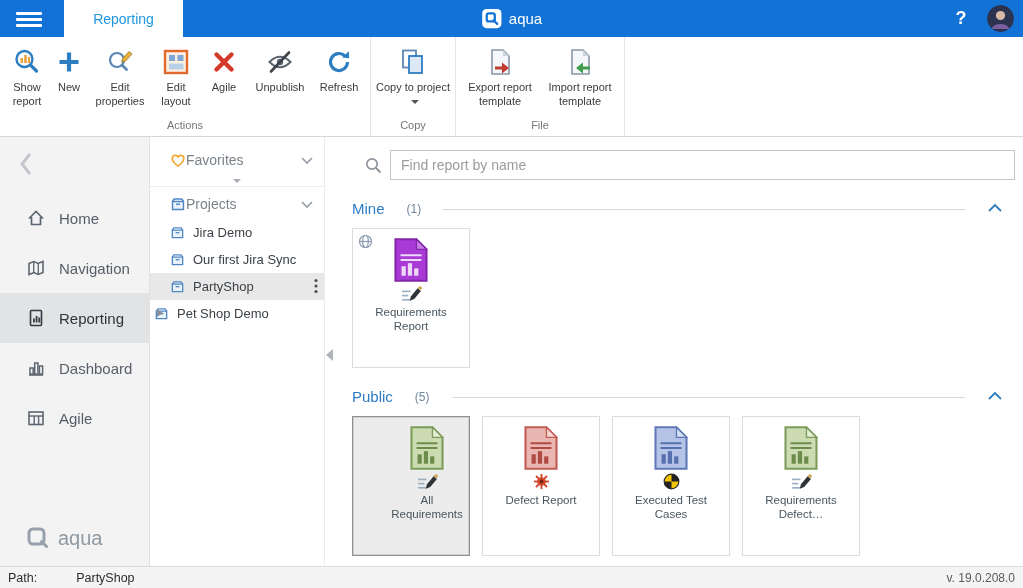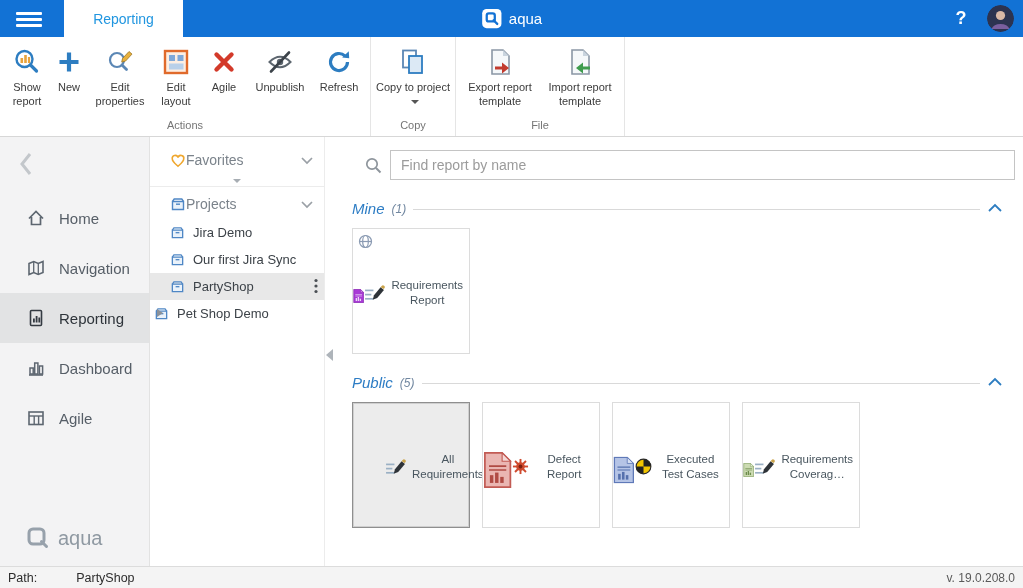--- a/index.html
+++ b/index.html
@@ -63,28 +63,28 @@
 
   
   .main { position:absolute; left:325px; top:137px; width:698px; height:429px; background:#fff; }
   .tree-collapse { position:absolute; left:1px; top:212px; width:0; height:0;
     border-top:6px solid transparent; border-bottom:6px solid transparent;
     border-right:7px solid #aeb4ba; cursor:pointer; }
   .searchrow { display:flex; align-items:center; margin:13px 8px 0 40px; gap:8px; }
   .search-input { flex:1; height:30px; border:1px solid #c4c4c4; padding:0 10px; font-size:14px;
     color:#333; outline:none; font-family:inherit; }
   .search-input::placeholder { color:#9b9b9b; }
-  .section { display:flex; align-items:center; gap:7px; margin:18px 20px 0 27px; height:20px;font-style:italic; }
+  .section { display:flex; align-items:center; gap:22px; margin:18px 20px 0 27px; height:20px; }
   .sec-title { color:#2c7cc4; font-size:15px; }
   .sec-count { color:#7187a0; font-size:12px; padding-top:2px; }
   .sec-rule { flex:1; border-top:1px solid #d9d9d9; margin-top:3px; }
   .sec-chev { cursor:pointer; display:flex; }
   .cards { display:flex; gap:12px; margin:10px 20px 0 27px; }
-  .card { position:relative; width:118px; height:126px; background:#fff; border:1px solid #dcdcdc;
-    display:flex; flex-direction:row; align-items:center; cursor:pointer; }
+  .card { position:relative; width:118px; height:140px; background:#fff; border:1px solid #dcdcdc;
+    display:flex; flex-direction:column; align-items:center; cursor:pointer; }
   .card.selected { background:#ececec; border:1px solid #8f8f8f; box-shadow:inset 0 0 0 1px #cfcfcf;padding-left:32px; }
   .card .doc { margin-top:9px; }
   .card .marker { margin-top:2px; height:18px; display:flex; align-items:center; }
   .card-label { margin-top:3px; font-size:11.5px; color:#49565f; text-align:center;
     line-height:1.25; padding:0 6px; }
   .globe { position:absolute; left:5px; top:5px; }
 
   
   .doc-purple { --doc-fill:#a93ad6; --doc-stroke:#8326ab; --doc-line:#ecd8f7; --doc-fold:#c67fe4; }
   .doc-green  { --doc-fill:#ccdbb2; --doc-stroke:#7d9c5b; --doc-line:#6d8c4c; --doc-fold:#e3edd3; }
@@ -534,21 +534,21 @@
     </div>
     <div class="card">
       <svg class="doc doc-green" width="36" height="44" viewBox="0 0 34 42">
           <use href="#sym-doc"></use>
         </svg>
       <span class="marker">
         <svg width="21" height="17" viewBox="0 0 20 16">
             <use href="#sym-edit"></use>
           </svg>
       </span>
-      <div class="card-label">Requirements Coverag…</div>
+      <div class="card-label">Requirements Defect…</div>
     </div>
   </div>
 </div>
 
 <div class="statusbar">
   <span>Path:</span>
   <span class="pathval">PartyShop</span>
   <span class="ver">v. 19.0.208.0</span>
 </div>
 

